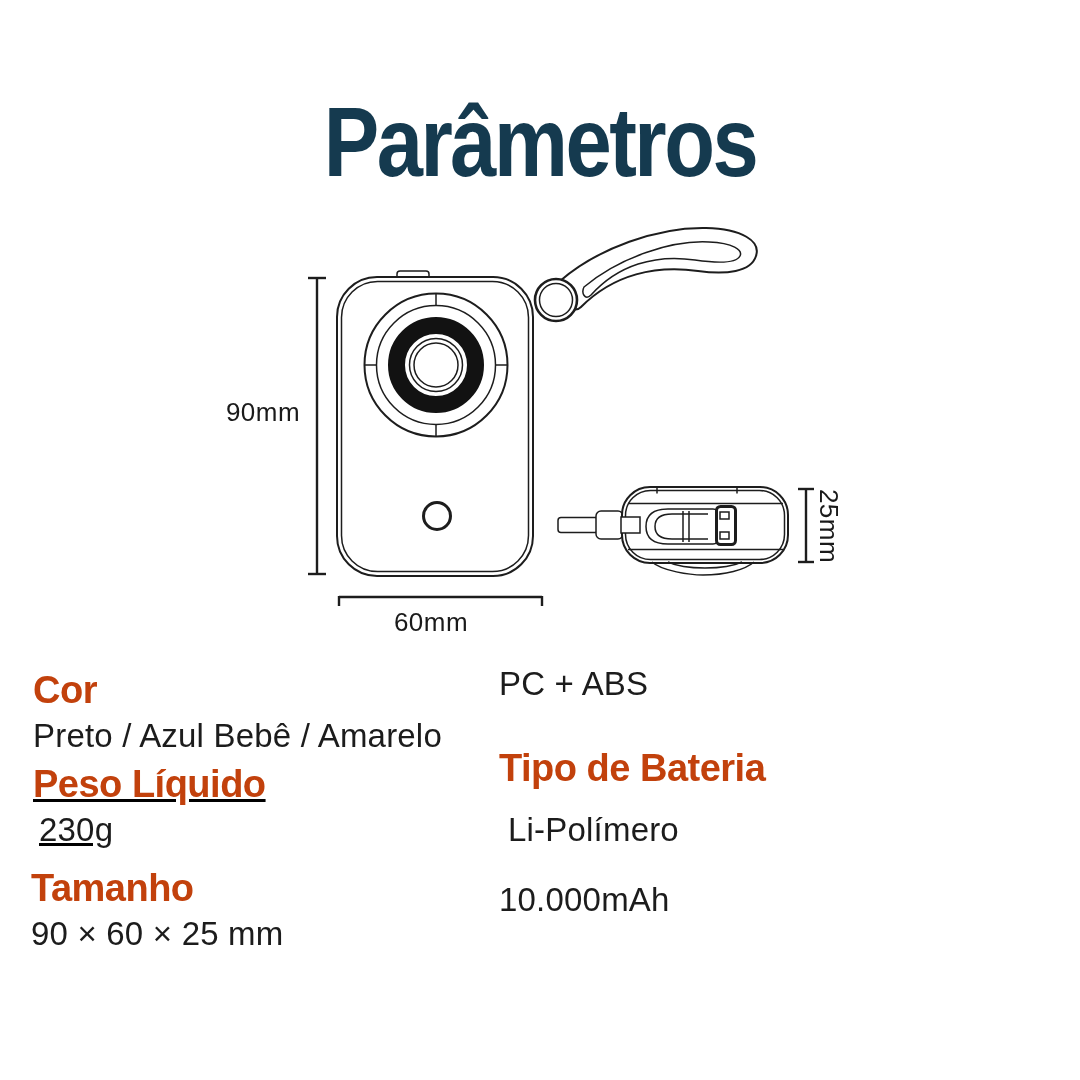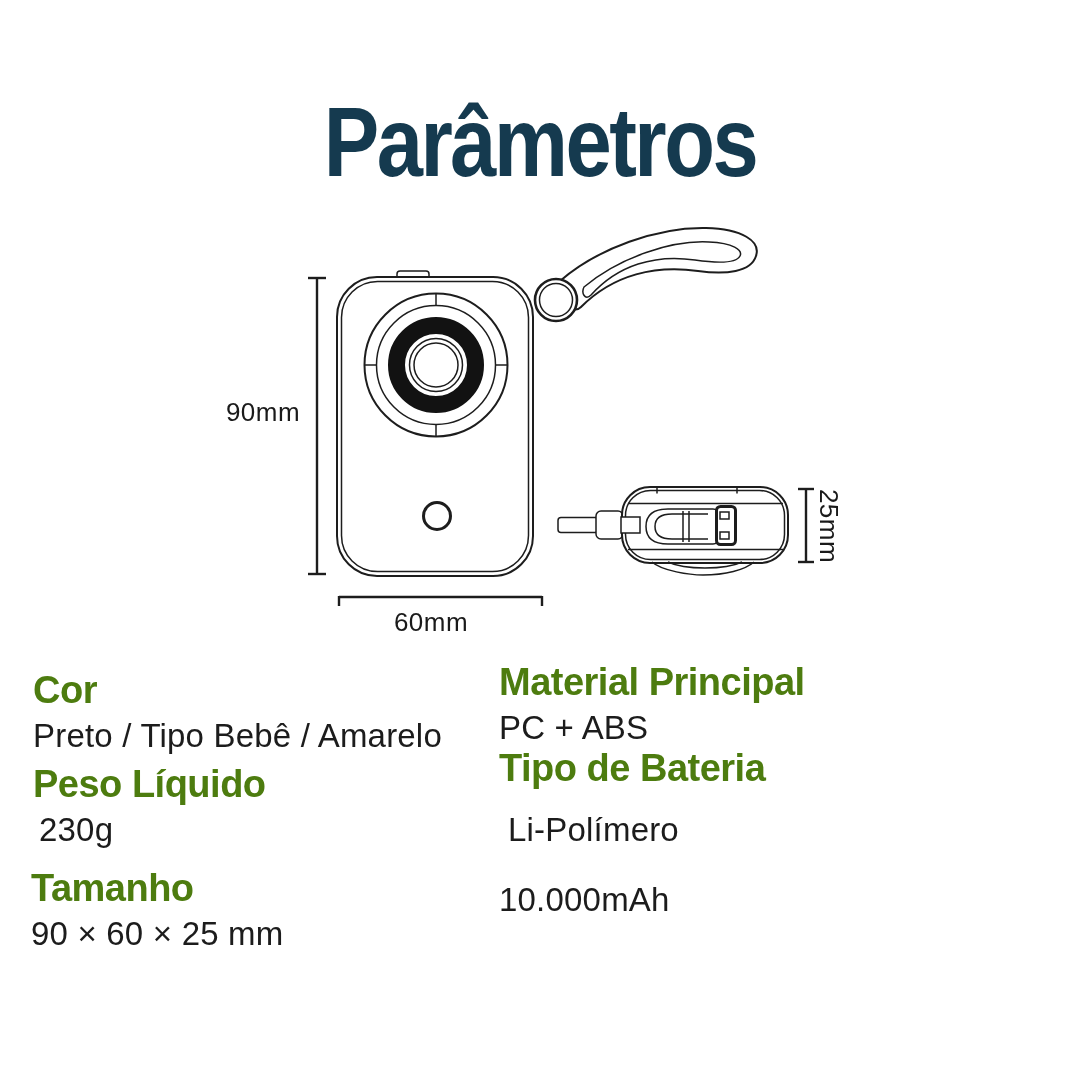--- a/index.html
+++ b/index.html
@@ -14,29 +14,29 @@
     line-height:1.0;white-space:nowrap;
   }
   .diagram-svg{position:absolute;left:0;top:0;}
   .ln{stroke:#1d1d1d;stroke-width:2;fill:none;}
   .lnthin{stroke:#1d1d1d;stroke-width:1.5;fill:none;}
   .wh{fill:#ffffff;}
   .dim{stroke:#1d1d1d;stroke-width:2.4;fill:none;}
   .dimtext{font-family:"Liberation Sans",sans-serif;font-size:26px;fill:#1a1a1a;letter-spacing:0.5px;}
   .spec{position:absolute;}
   .spec h3{
-    margin:0;font-size:38px;font-weight:700;color:#4d7c0f;
+    margin:0;font-size:38px;font-weight:700;color:#c2410c;
     letter-spacing:-0.5px;line-height:44px;white-space:nowrap;
   }
   .spec p{
     margin:4px 0 0 0;font-size:33px;font-weight:400;color:#1c1c1c;
     letter-spacing:0.2px;line-height:40px;white-space:nowrap;
   }
   #spec-color{left:33px;top:668px;}
-  #spec-weight{left:33px;top:762px;}
+  #spec-weight{left:33px;top:762px;text-decoration:underline;}
   #spec-weight p{margin-left:6px;}
   #spec-size{left:31px;top:866px;}
   #spec-material{left:499px;top:660px;}
   #spec-battery-type{left:499px;top:746px;}
   #spec-battery-type p{margin-top:20px;margin-left:9px;}
   #spec-battery-capacity{left:499px;top:876px;}
 </style>
 </head>
 <body>
 
@@ -142,35 +142,34 @@
         <line x1="806" y1="489" x2="806" y2="562"></line>
         <line x1="798" y1="489" x2="814" y2="489"></line>
         <line x1="798" y1="562" x2="814" y2="562"></line>
       </g>
       <text class="dimtext" x="829" y="526" dy="9" text-anchor="middle" transform="rotate(90 829 526)">25mm</text>
     </g>
   </svg>
 
   <div class="spec" id="spec-color">
     <h3>Cor</h3>
-    <p>Preto / Tipo Bebê / Amarelo</p>
+    <p>Preto / Azul Bebê / Amarelo</p>
   </div>
 
   <div class="spec" id="spec-weight">
     <h3>Peso Líquido</h3>
     <p>230g</p>
   </div>
 
   <div class="spec" id="spec-size">
     <h3>Tamanho</h3>
     <p>90 × 60 × 25 mm</p>
   </div>
 
   <div class="spec" id="spec-material">
-    <h3>Material Principal</h3>
     <p>PC + ABS</p>
   </div>
 
   <div class="spec" id="spec-battery-type">
     <h3>Tipo de Bateria</h3>
     <p>Li-Polímero</p>
   </div>
 
   <div class="spec" id="spec-battery-capacity">
     <p>10.000mAh</p>

